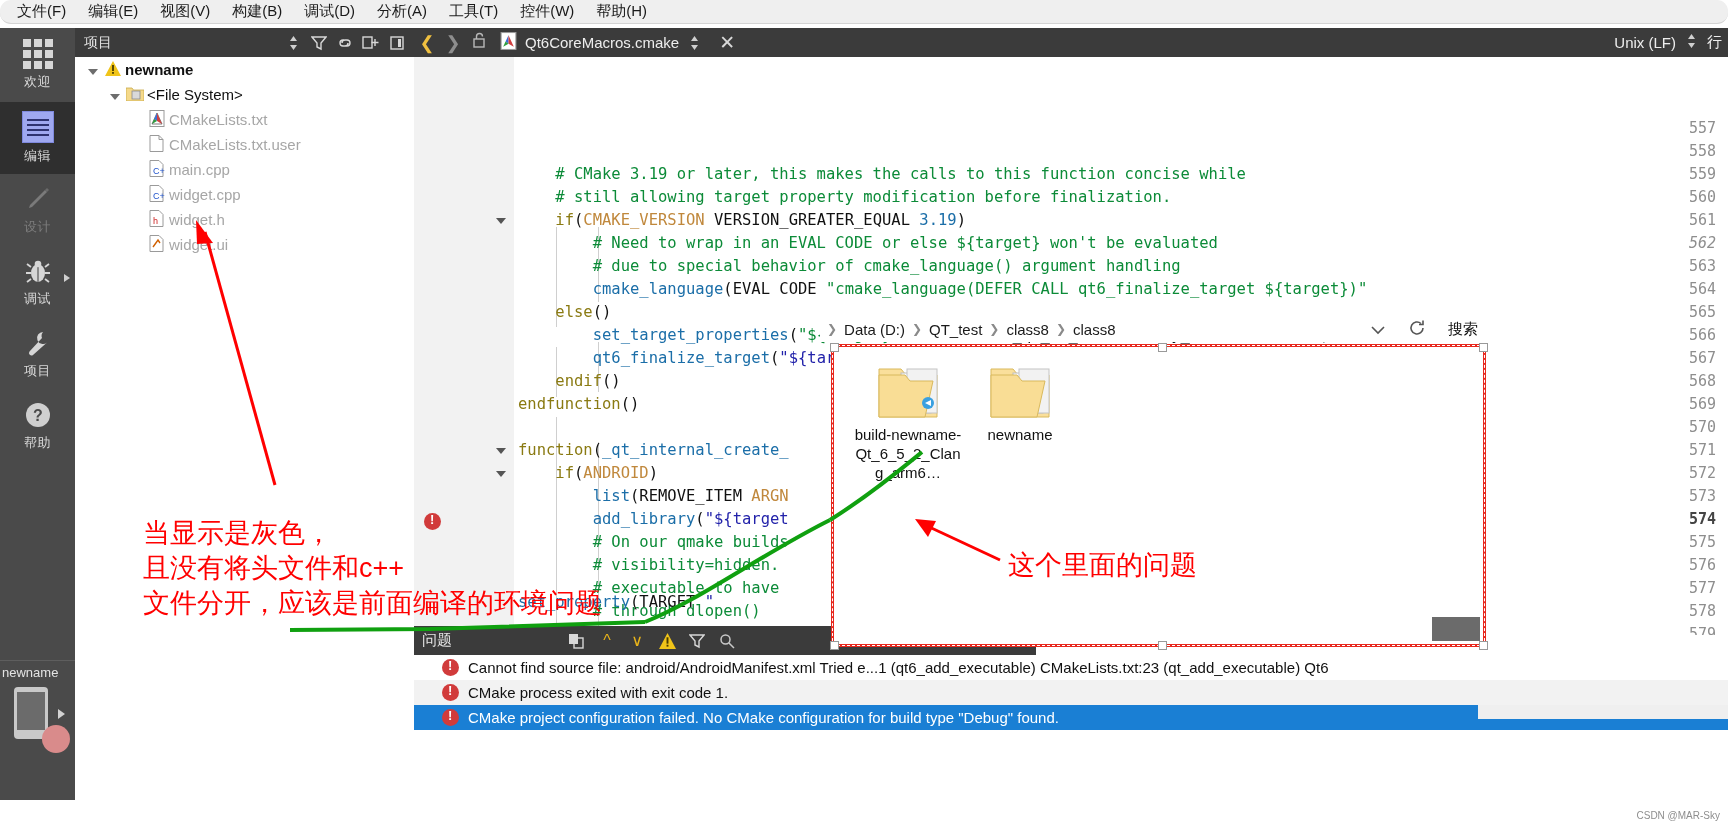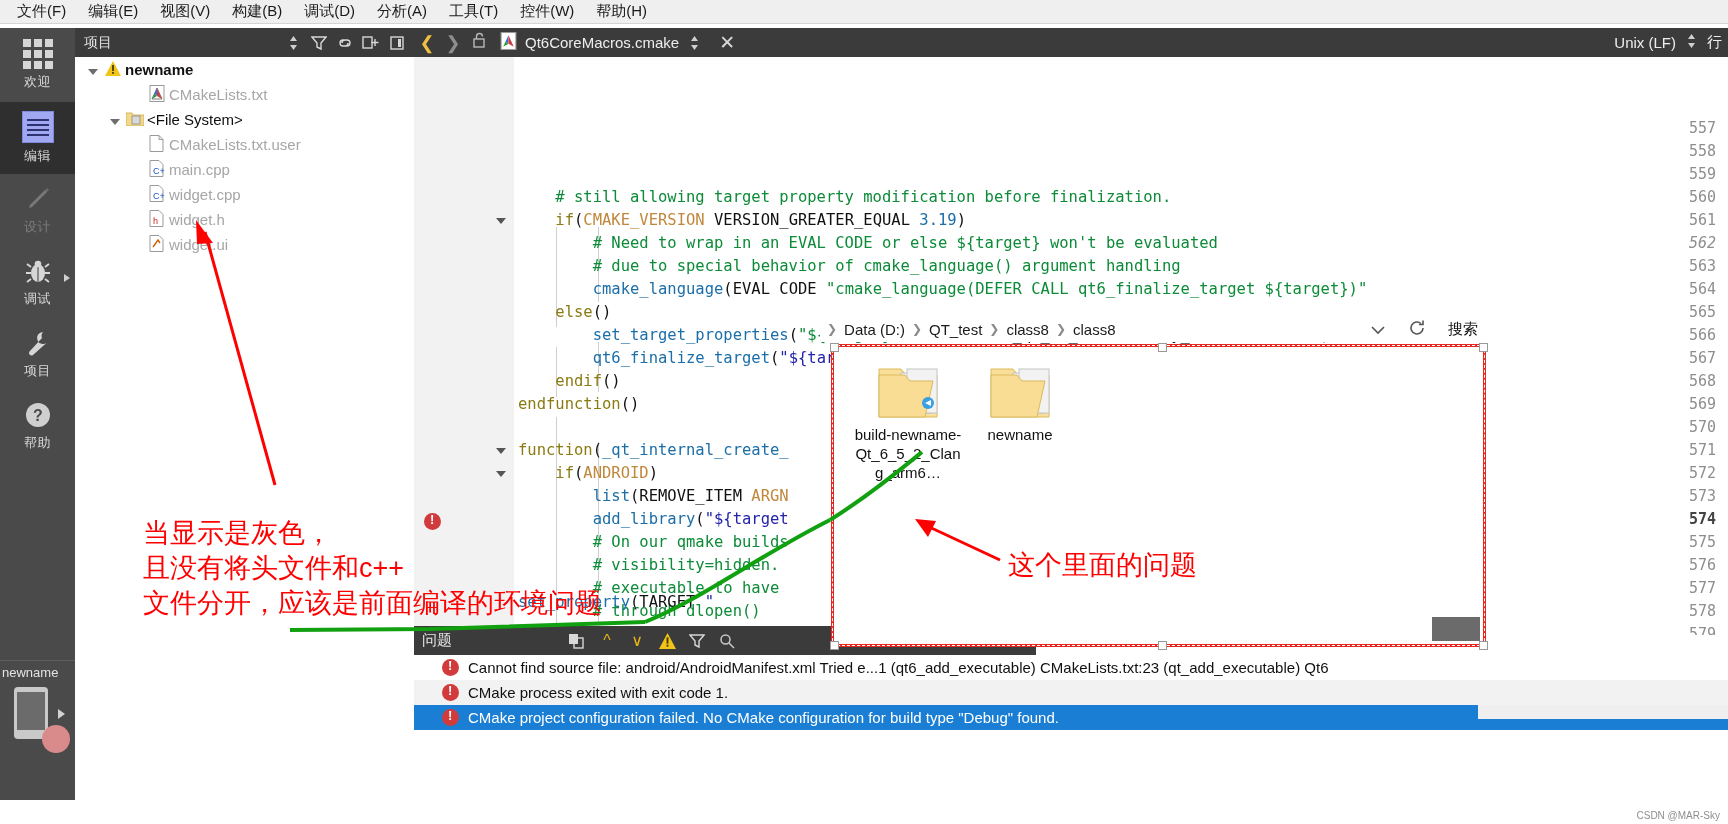--- a/index.html
+++ b/index.html
@@ -6,21 +6,21 @@
   body{
     width:1728px;height:824px;overflow:hidden;position:relative;
     background:#ffffff;
     font-family:"Liberation Sans", sans-serif;
     -webkit-font-smoothing:antialiased;
   }
   
   .menubar{
     position:absolute;left:0;top:0;width:1728px;height:24px;
     background:#efefef;border-bottom:1px solid #d4d4d4;
-    display:flex;padding-left:6px;box-sizing:border-box;
+    display:flex;padding-left:6px;box-sizing:border-box;border-radius:11px;
   }
   .menubar .mi{
     font-size:15px;color:#1a1a1a;padding:2px 11px;white-space:nowrap;cursor:default;
   }
   
   .rail{
     position:absolute;left:0;top:28px;width:75px;height:796px;
     background:#4a4a4a;
   }
   .rail-item{
@@ -286,42 +286,42 @@
     <span class="tw">
       <svg width="16" height="15" viewBox="0 0 16 15">
           <path d="M8 0 L16 15 H0 Z" fill="#f0c419"></path>
           <rect x="7.1" y="4" width="1.8" height="6" fill="#4a3c00"></rect>
           <rect x="7.1" y="11" width="1.8" height="1.8" fill="#4a3c00"></rect>
         </svg>
     </span>
     <span class="tname bold">newname</span>
   </div>
 
+  <div class="trow" style="padding-left:30px;">
+    <span class="tw"><i class="caret"></i></span>
+    <span class="tw">
+      <svg width="18" height="15" viewBox="0 0 18 15">
+          <path d="M0 2 h6 l1.5 2 H18 v11 H0 Z" fill="#f5d98a" stroke="#c8a94a" stroke-width="0.8"></path>
+          <rect x="6" y="5" width="8" height="8" fill="#d9d9d9" stroke="#8a8a8a" stroke-width="0.8"></rect>
+        </svg>
+    </span>
+    <span class="tname black">&lt;File System&gt;</span>
+  </div>
+
   <div class="trow" style="padding-left:72px;">
     <span class="tw">
       <svg width="16" height="17" viewBox="0 0 16 17">
           <rect x="1" y="0.5" width="14" height="16" fill="#fff" stroke="#9a9a9a"></rect>
           <path d="M8 3 L13 14 H3 Z" fill="none" stroke="#444" stroke-width="0.7"></path>
           <path d="M8 3 L5.2 9 L8 11 Z" fill="#3a6fd8"></path>
           <path d="M8 11 L5.2 9 L3 14 Z" fill="#2e9c3e"></path>
           <path d="M8 3 L13 14 L8 11 Z" fill="#d14040"></path>
         </svg>
     </span>
     <span class="tname gray">CMakeLists.txt</span>
-  </div>
-
-  <div class="trow" style="padding-left:30px;">
-    <span class="tw"><i class="caret"></i></span>
-    <span class="tw">
-      <svg width="18" height="15" viewBox="0 0 18 15">
-          <path d="M0 2 h6 l1.5 2 H18 v11 H0 Z" fill="#f5d98a" stroke="#c8a94a" stroke-width="0.8"></path>
-          <rect x="6" y="5" width="8" height="8" fill="#d9d9d9" stroke="#8a8a8a" stroke-width="0.8"></rect>
-        </svg>
-    </span>
-    <span class="tname black">&lt;File System&gt;</span>
   </div>
 
   <div class="trow" style="padding-left:72px;">
     <span class="tw">
       <svg width="16" height="17" viewBox="0 0 16 17">
           <path d="M1 0.5 h9 l4 4 v12 H1 Z" fill="#fff" stroke="#9a9a9a"></path>
           <path d="M10 0.5 v4 h4" fill="none" stroke="#9a9a9a"></path>
         </svg>
     </span>
     <span class="tname gray">CMakeLists.txt.user</span>
@@ -436,20 +436,21 @@
   <div class="fold" style="top:414px;"></div>
   <div class="lnum" style="top:430px;">573</div>
   <div class="errmark" style="top:456px;"></div>
   <div class="lnum" style="top:453px;font-weight:bold;color:#444;">574</div>
   <div class="lnum" style="top:476px;">575</div>
   <div class="lnum" style="top:499px;">576</div>
   <div class="lnum" style="top:522px;">577</div>
   <div class="lnum" style="top:545px;">578</div>
   <div class="lnum" style="top:568px;">579</div>
 
+  <div class="codeline c-com" style="top:108px;">    # CMake 3.19 or later, this makes the calls to this function concise while</div>
   <div class="codeline c-com" style="top:131px;">    # still allowing target property modification before finalization.</div>
   <div class="codeline" style="top:154px;"><span class="c-kw">    if</span>(<span class="c-var">CMAKE_VERSION</span> VERSION_GREATER_EQUAL <span class="c-num">3.19</span>)</div>
   <div class="codeline c-com" style="top:177px;">        # Need to wrap in an EVAL CODE or else ${target} won't be evaluated</div>
   <div class="codeline c-com" style="top:200px;">        # due to special behavior of cmake_language() argument handling</div>
   <div class="codeline" style="top:223px;">        <span class="c-fn">cmake_language</span>(EVAL CODE <span class="c-str">"cmake_language(DEFER CALL qt6_finalize_target ${target})"</span></div>
   <div class="codeline" style="top:246px;"><span class="c-kw">    else</span>()</div>
   <div class="codeline" style="top:269px;">        <span class="c-fn">set_target_properties</span>(<span class="c-str">"${target}"</span> PROPERTIES _qt_is_immediately_finalized <span class="c-num">TRUE</span>)</div>
   <div class="codeline" style="top:292px;">        <span class="c-fn">qt6_finalize_target</span>(<span class="c-blue">"${target}"</span>)</div>
   <div class="codeline" style="top:315px;"><span class="c-kw">    endif</span>()</div>
   <div class="codeline" style="top:338px;"><span class="c-kw">endfunction</span>()</div>

